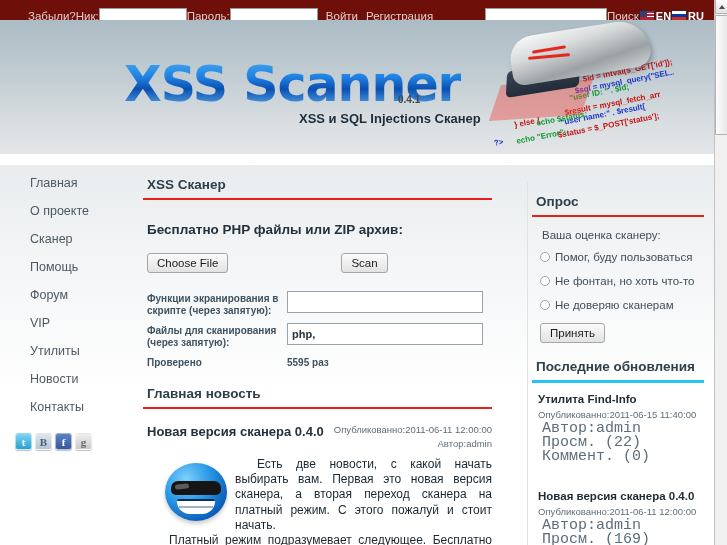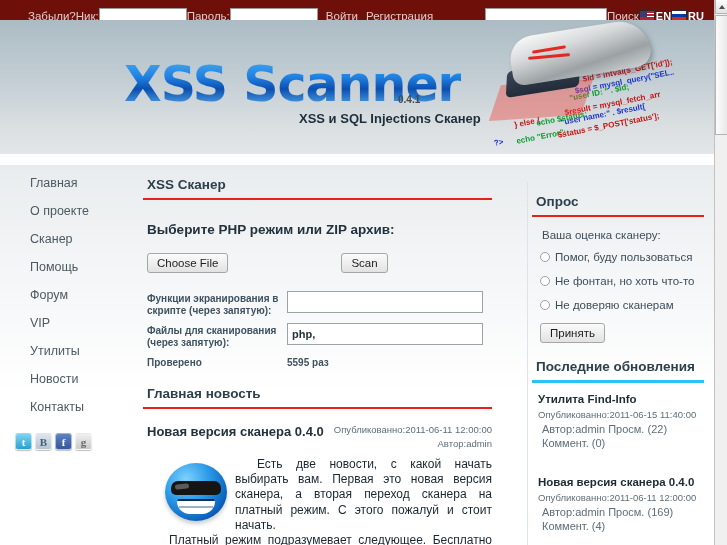--- a/index.html
+++ b/index.html
@@ -233,21 +233,21 @@
     font-size:11.5px; color:#3d4e5a; padding:9px 0 0 8px; line-height:15px;
   }
   .radio{
     width:10px; height:10px; border-radius:50%;
     border:1px solid #9aa3a9; background:#fff; flex:none; margin-top:2px;
   }
   .accept-btn{ margin:10px 0 0 8px; }
   .upd-item{ padding:9px 0 0 6px; }
   .upd-title{ font-size:11.5px; font-weight:bold; color:#1d2b35; line-height:14px; }
   .upd-meta{ font-size:9.5px; color:#5d6e7a; line-height:14px; padding-top:2px; }
-  .upd-meta2{ font-size:11px; color:#5d6e7a; line-height:14px; padding-left:4px; }
+  .upd-meta2{ font-size:15px; color:#5d6e7a; line-height:14px; padding-left:4px;font-family:Liberation Mono, monospace; }
   .spacer20{ height:16px; }
 </style>
 </head>
 <body>
 
 <div id="topbar">
   <div class="left">
     <a class="tb-link" href="#">Забыли?</a>
     <span class="tb-label">Ник:</span>
     <input class="tb-input" type="text" value="" style="">
@@ -313,21 +313,21 @@
       <span class="social vk">B</span>
       <span class="social fb">f</span>
       <span class="social gp">g</span>
     </div>
   </div>
 
   <div id="center">
     <div class="sec-title">XSS Сканер</div>
     <div class="rule-red"></div>
 
-    <div class="form-heading">Выберите PHP режим или ZIP архив:</div>
+    <div class="form-heading">Бесплатно PHP файлы или ZIP архив:</div>
 
     <div class="file-row">
       <button class="btn">Choose File</button>
       <button class="btn scan-btn">Scan</button>
     </div>
 
     <div class="field-row" style="padding-top:18px">
       <div class="field-label">Функции экранирования в скрипте (через запятую):</div>
       <input class="field-input" type="text" value="" style="">
     </div>

